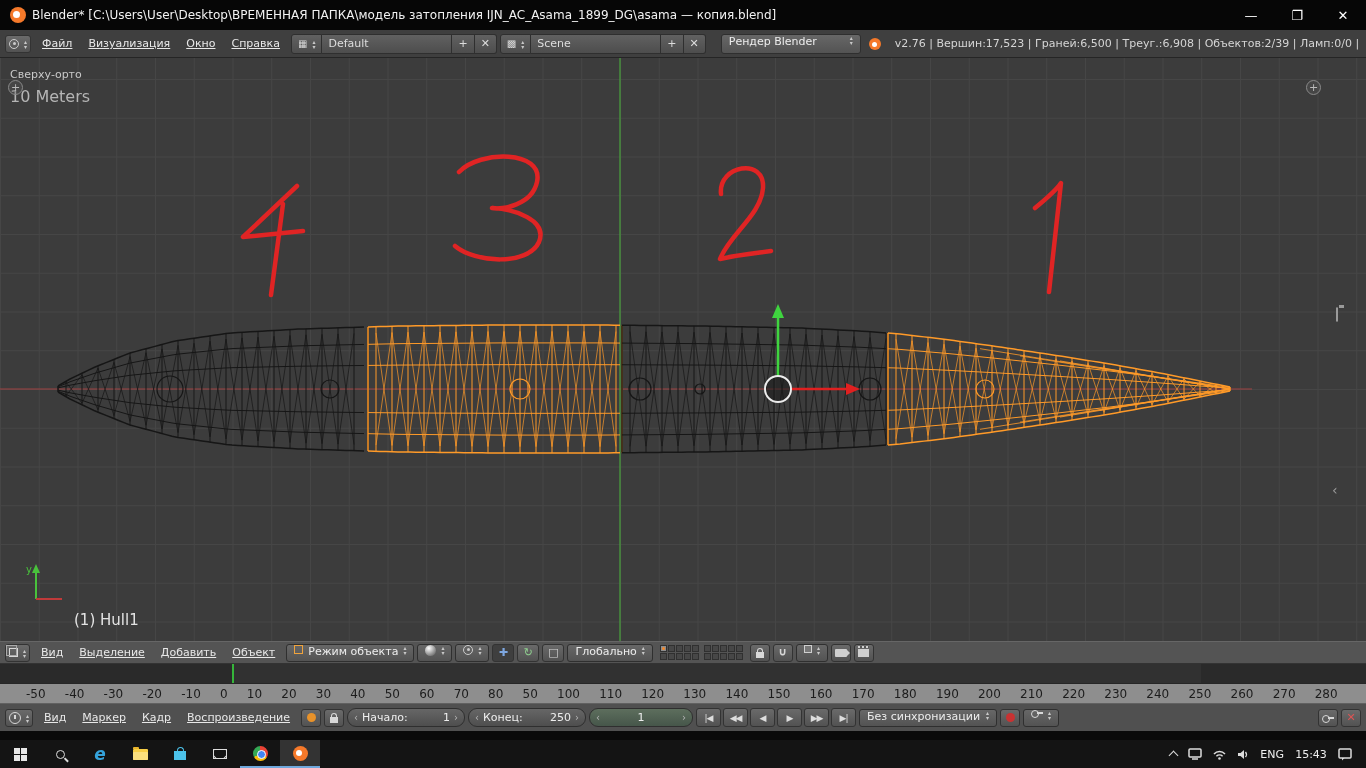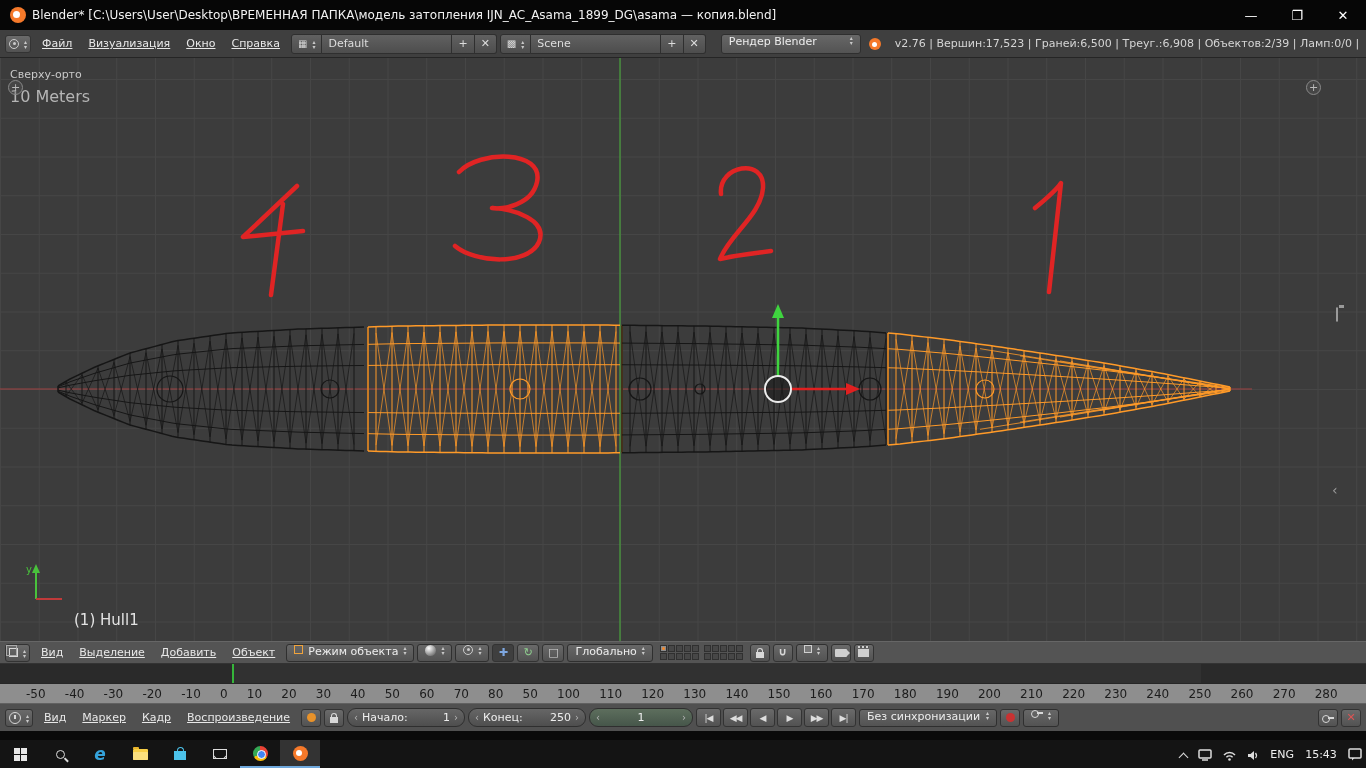--- a/index.html
+++ b/index.html
@@ -117,21 +117,21 @@
   .folder-ic::after{content:""; position:absolute; left:0; top:3px; width:15px; height:8px; background:#fbdf7d; border-radius:1px;}
   .store-ic{width:12px; height:9px; background:#4cc2ea; position:relative; margin-top:3px;}
   .store-ic::before{content:""; position:absolute; left:2.5px; top:-4px; width:5px; height:4px; border:1.5px solid #4cc2ea; border-bottom:none; border-radius:4px 4px 0 0;}
   .mail-ic{width:14px; height:10px; border:1.5px solid #ddd; position:relative; overflow:hidden;}
   .mail-ic::before{content:""; position:absolute; left:-1px; top:-4px; width:12px; height:12px; transform:rotate(45deg); border:1.5px solid #ddd; background:#141414;}
   .chrome-ic{width:15px; height:15px; border-radius:50%; position:relative;
     background:conic-gradient(#ea4335 0 120deg,#fbbc05 120deg 240deg,#34a853 240deg 360deg);}
   .chrome-ic::after{content:""; position:absolute; left:4px; top:4px; width:7px; height:7px; border-radius:50%; background:#4285f4; border:1.5px solid #fff;}
   .blender-ic{width:15px; height:15px; border-radius:50%; background:#f5792a; position:relative;}
   .blender-ic::after{content:""; position:absolute; left:3px; top:4px; width:6px; height:6px; border-radius:50%; background:#fff;}
-  .tray{ margin-left:auto; display:flex; align-items:flex-end; gap:11px; padding-right:4px; color:#eee;}
+  .tray{ margin-left:auto; display:flex; align-items:center; gap:11px; padding-right:14px; color:#eee;}
   .chevron-up{width:7px; height:7px; border-top:1.5px solid #ddd; border-left:1.5px solid #ddd; transform:rotate(45deg); margin-top:3px;}
   .tray svg{display:block;}
   .tray-time{min-width:32px; text-align:center;}
 </style>
 </head>
 <body>
 
 <div class="screen">
 
   <div class="titlebar">

